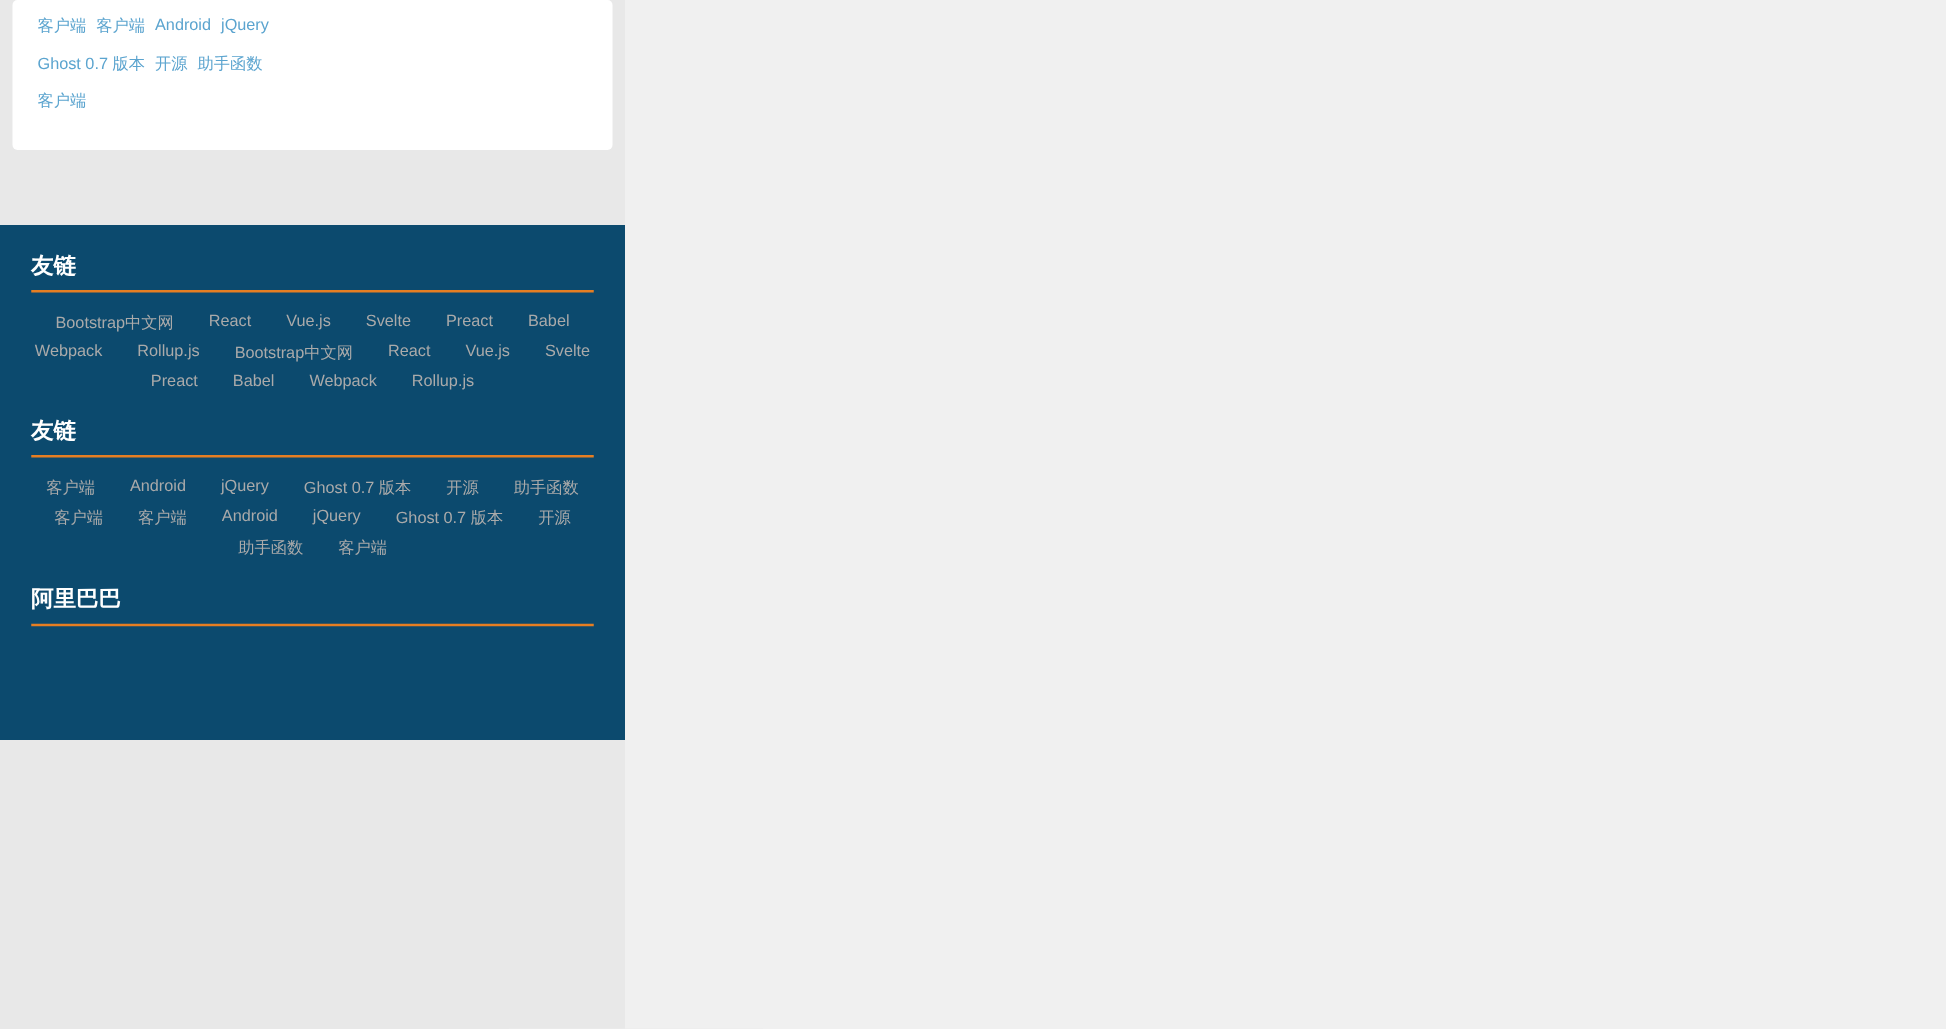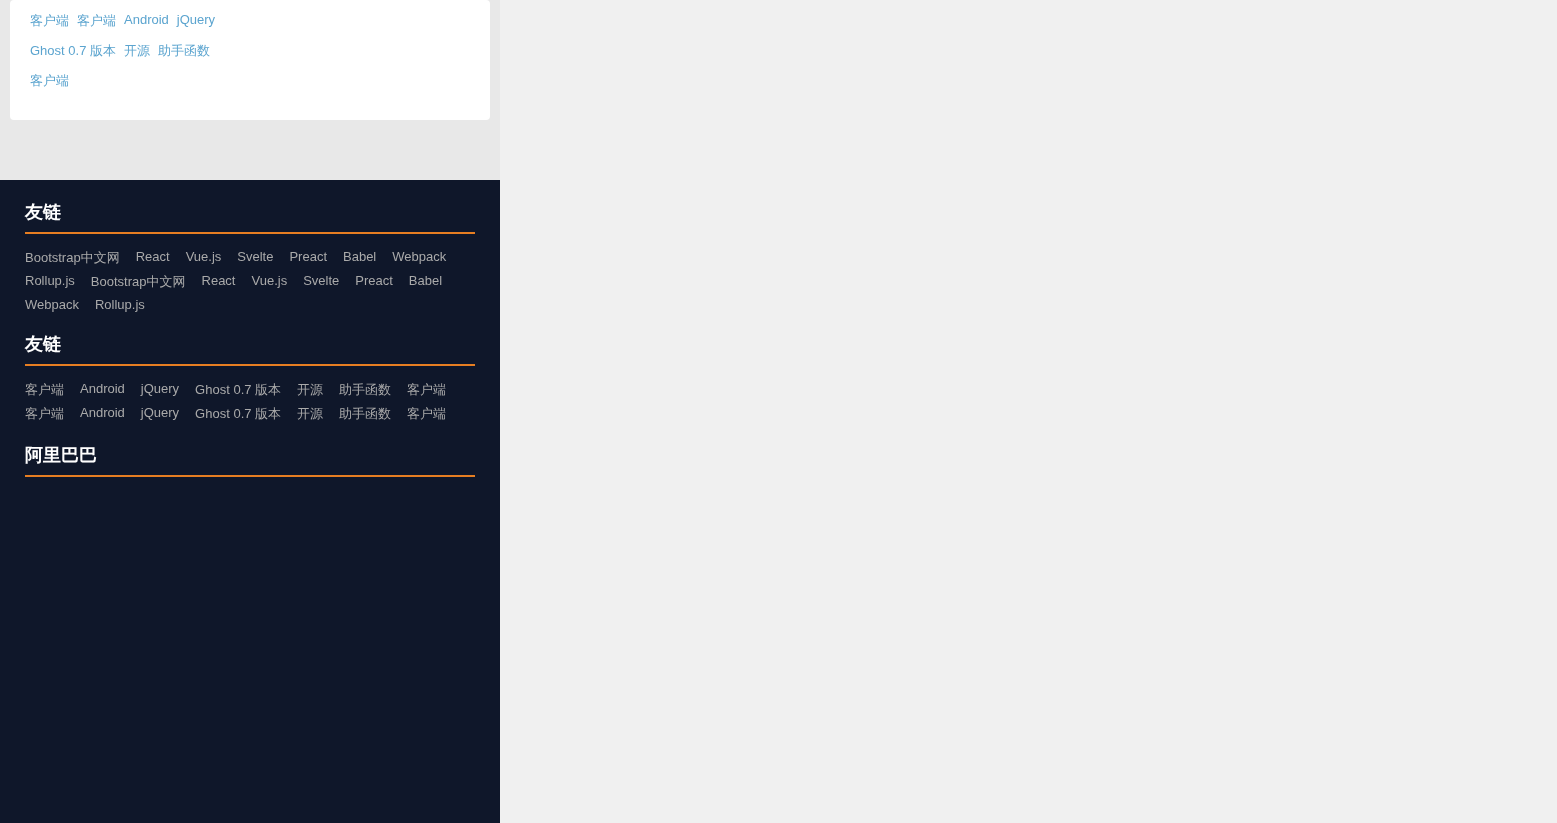--- a/index.html
+++ b/index.html
@@ -12,21 +12,21 @@
       width: 1557px;
       height: 823px;
       background-color: #e8e8e8;
       font-family: "PingFang SC", "Microsoft YaHei", sans-serif;
       overflow: hidden;
       display: flex;
     }
 
     .left-panel {
       width: 500px;
-      height: 823px;
+      height: 592px;
       display: flex;
       flex-direction: column;
       position: relative;
     }
 
     
     .top-card {
       background-color: #ffffff;
       margin: 0 10px;
       padding: 10px 20px 20px 20px;
@@ -42,21 +42,21 @@
 
     .tag {
       color: #5ba4cf;
       font-size: 13px;
       cursor: pointer;
       padding: 2px 0;
     }
 
     
     .dark-section {
-      background-color: #0f172a;
+      background-color: #0c4a6e;
       flex: 1;
       padding: 20px 25px;
       overflow-y: auto;
       position: relative;
     }
 
     .dark-section::-webkit-scrollbar {
       width: 6px;
     }
     .dark-section::-webkit-scrollbar-track {
@@ -75,22 +75,23 @@
 
     .section-divider {
       border: none;
       border-bottom: 2px solid #e67e22;
       margin-bottom: 15px;
     }
 
     .links-grid {
       display: flex;
       flex-wrap: wrap;
-      gap: 6px 16px;
+      gap: 6px 28px;
       margin-bottom: 20px;
+      justify-content: center;
     }
 
     .link-item {
       color: #aaaaaa;
       font-size: 13px;
       cursor: pointer;
       text-decoration: none;
     }
 
     

